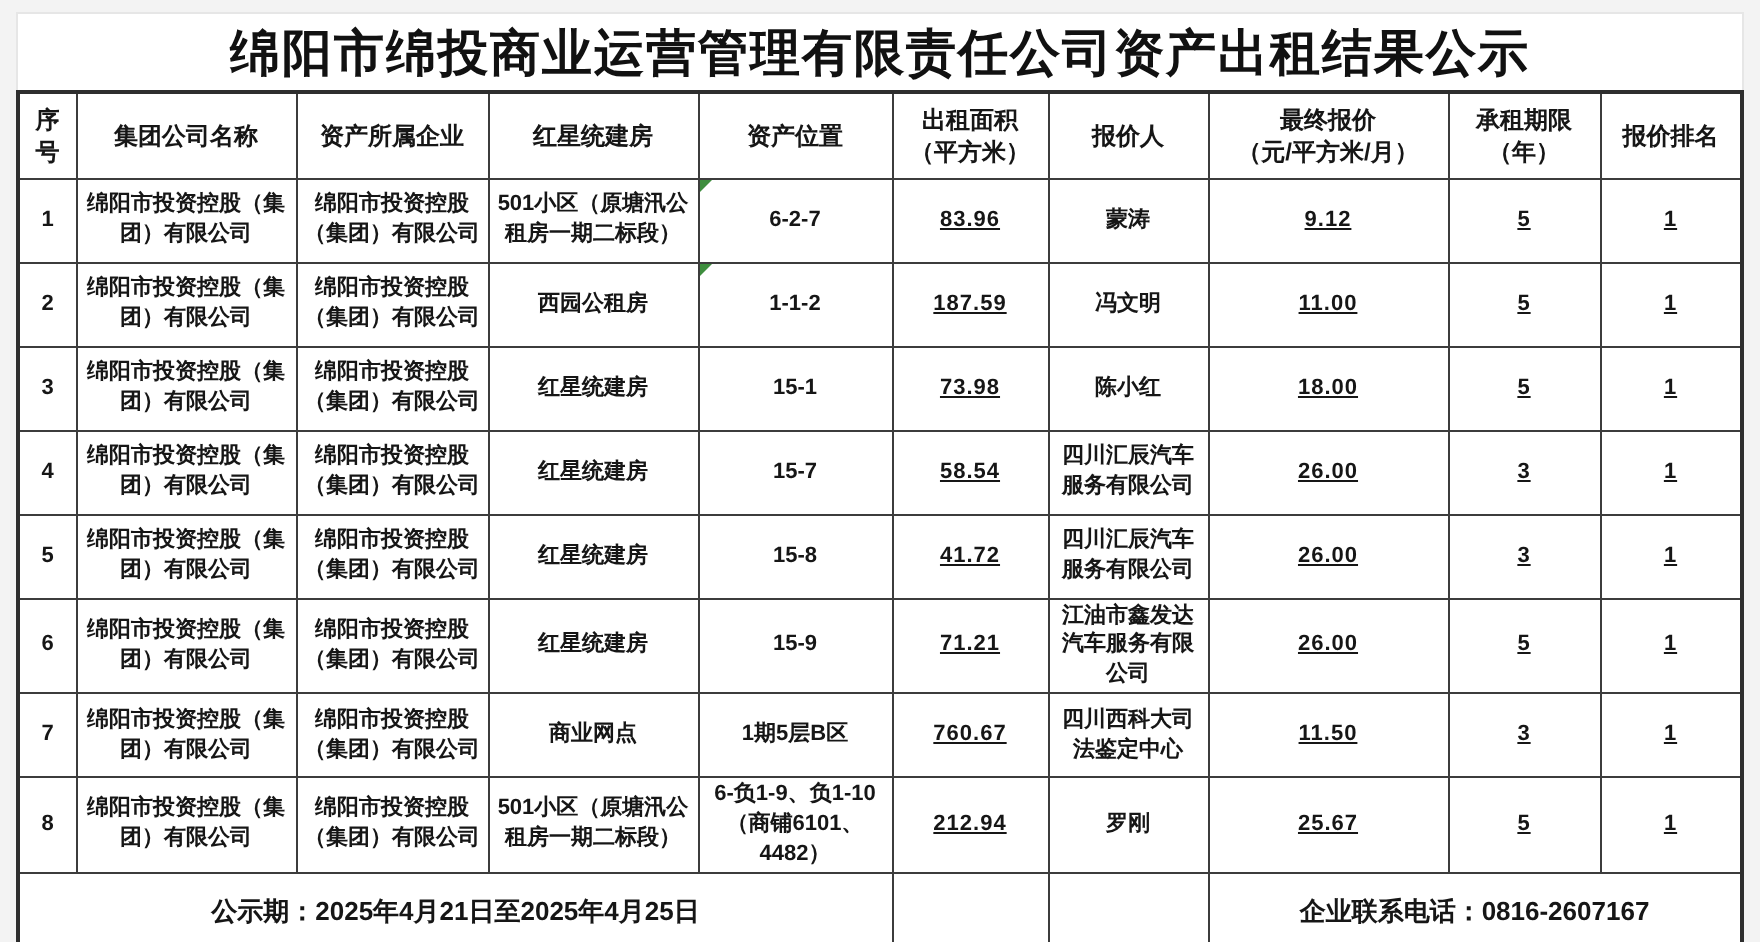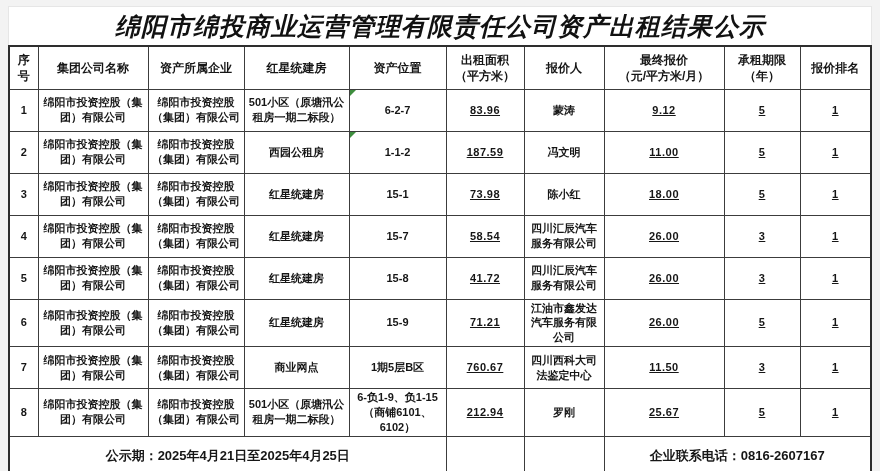--- a/index.html
+++ b/index.html
@@ -14,21 +14,20 @@
     margin: 6px 8px 0 8px;
     background: #ffffff;
     border: 1px solid #e6e6e6;
     border-bottom-color: #dcdcdc;
   }
   .title-band {
     height: 38px;
     display: flex;
     align-items: center;
     justify-content: center;
-    font-style: italic;
   }
   .title-band .title-text {
     font-size: 25px;
     font-weight: 700;
     color: #111111;
     letter-spacing: 1px;
     white-space: nowrap;
   }
   table.result-table {
     width: 862px;
@@ -223,21 +222,21 @@
         <td>四川西科大司法鉴定中心</td>
         <td class="num">11.50</td>
         <td class="num">3</td>
         <td class="num">1</td>
       </tr>
       <tr>
         <td>8</td>
         <td>绵阳市投资控股（集团）有限公司</td>
         <td>绵阳市投资控股（集团）有限公司</td>
         <td>501小区（原塘汛公租房一期二标段）</td>
-        <td>6-负1-9、负1-15（商铺6101、6102）</td>
+        <td>6-负1-9、负1-10（商铺6101、4482）</td>
         <td class="num">212.94</td>
         <td>罗刚</td>
         <td class="num">25.67</td>
         <td class="num">5</td>
         <td class="num">1</td>
       </tr>
     </tbody>
 
     <tfoot>
       <tr>

